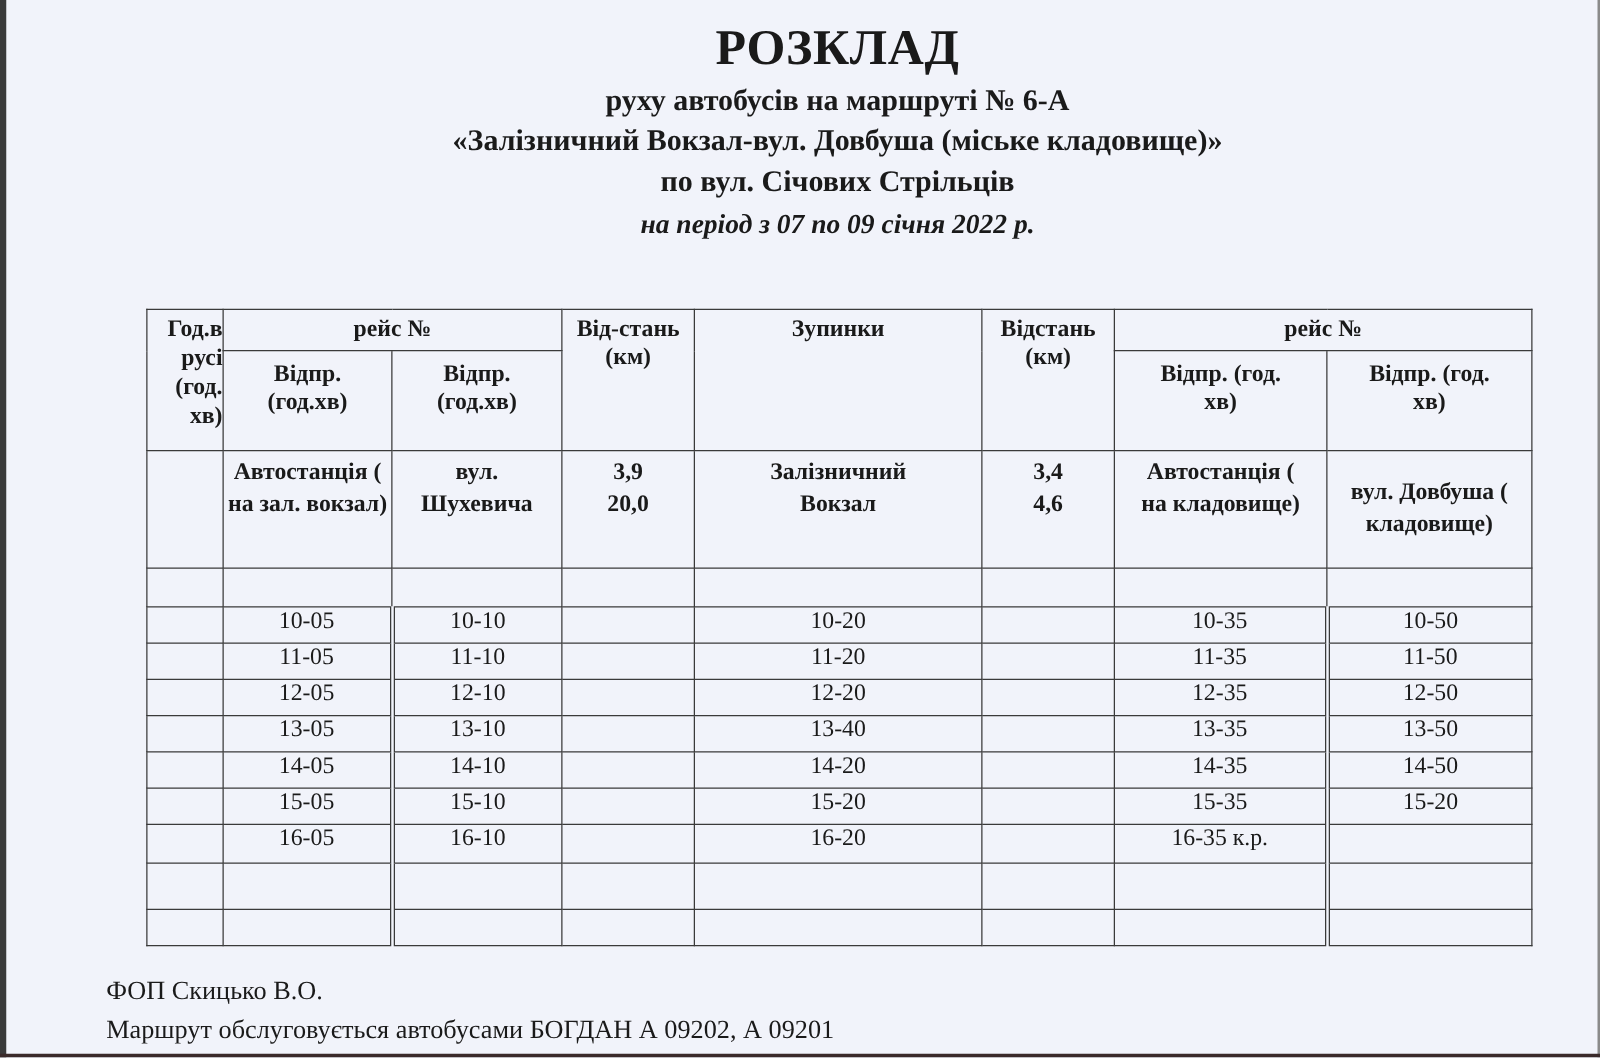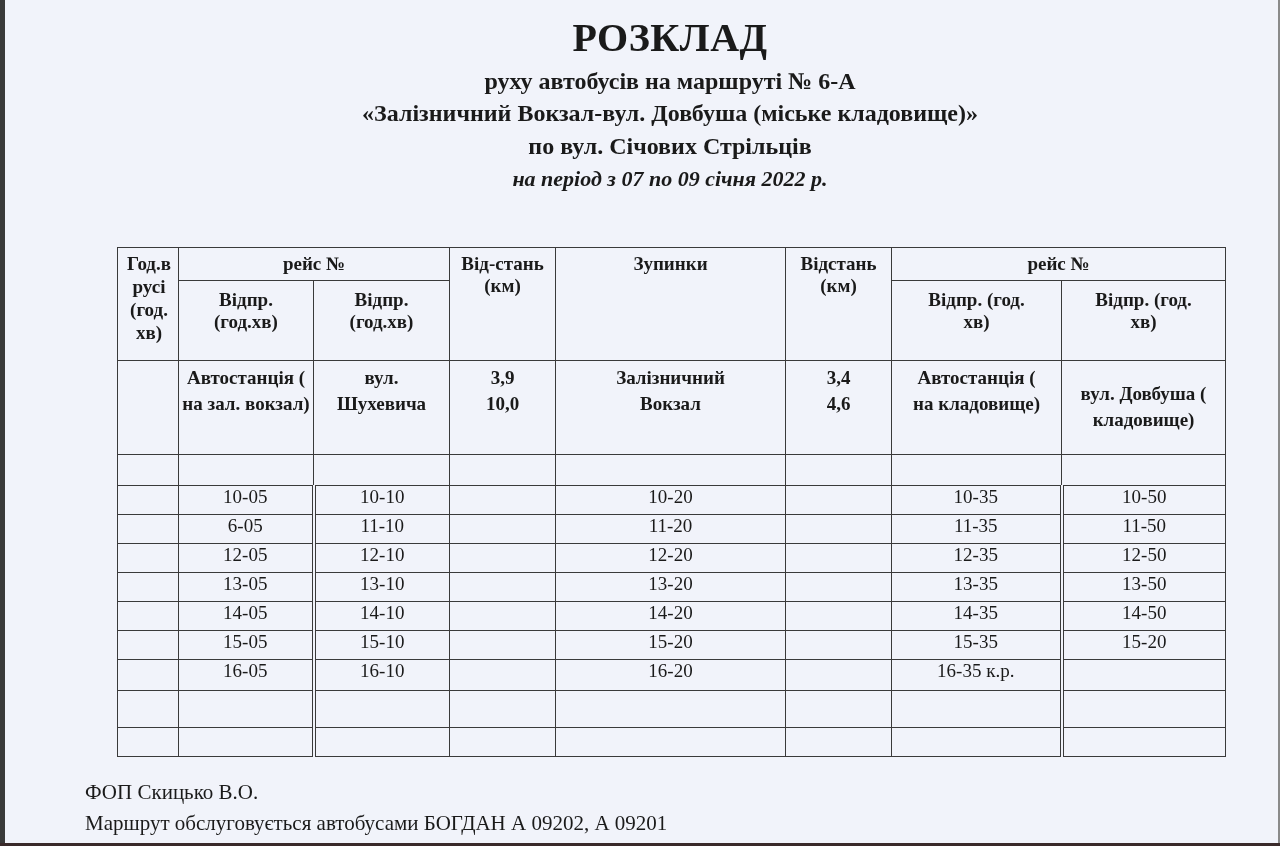--- a/index.html
+++ b/index.html
@@ -64,39 +64,39 @@
       <col style="width:135px">
       <col style="width:136px">
       <col style="width:106px">
     <col style="width:230px">
       <col style="width:106px">
       <col style="width:170px">
       <col style="width:164px">
   </colgroup>
   <tbody>
       <tr class="hdr" style="height:33px">
-    <td rowspan="2" style="text-align:center;padding-left:2px;line-height:23px;padding-top:4px">Год.в русі (год. хв)</td>
+    <td rowspan="2" style="text-align:right;padding-left:2px;line-height:23px;padding-top:4px">Год.в русі (год. хв)</td>
     <td colspan="2" style="padding-top:5px">рейс №</td>
     <td rowspan="2" style="padding-top:5px">Від-стань (км)</td>
     <td rowspan="2" style="padding-top:5px">Зупинки</td>
     <td rowspan="2" style="padding-top:5px">Відстань (км)</td>
     <td colspan="2" style="padding-top:5px">рейс №</td>
   </tr>
   <tr class="hdr" style="height:80px">
     <td style="padding:8px 20px 0">Відпр. (год.хв)</td>
     <td style="padding:8px 20px 0">Відпр. (год.хв)</td>
     <td style="padding:8px 30px 0">Відпр. (год. хв)</td>
     <td style="padding:8px 30px 0">Відпр. (год. хв)</td>
   </tr>
   <tr style="height:94px">
     <td class="bold"></td>
     <td class="bold" style="padding-top:4px;line-height:26px">Автостанція ( на зал. вокзал)</td>
     <td class="bold" style="padding:4px 4px 0;line-height:26px">вул. Шухевича</td>
     <td class="bold" style="padding-top:4px;line-height:26px;white-space:pre-line">3,9
-10,0</td>
+20,0</td>
     <td class="bold" style="padding:4px 40px 0;line-height:26px">Залізничний Вокзал</td>
     <td class="bold" style="padding-top:4px;line-height:26px;white-space:pre-line">3,4
 4,6</td>
     <td class="bold" style="padding:4px 14px 0;line-height:26px">Автостанція ( на кладовище)</td>
     <td class="bold" style="padding:20px 2px 0;line-height:26px">вул. Довбуша ( кладовище)</td>
   </tr>
   <tr class="r-empty">
     <td></td>
         <td></td>
         <td></td>
@@ -111,21 +111,21 @@
     <td class="time">10-05</td>
     <td class="time dbl-left">10-10</td>
     <td class="time"></td>
     <td class="time">10-20</td>
     <td class="time"></td>
     <td class="time">10-35</td>
     <td class="time dbl-left">10-50</td>
   </tr>
   <tr class="r-time">
     <td class="time"></td>
-    <td class="time">6-05</td>
+    <td class="time">11-05</td>
     <td class="time dbl-left">11-10</td>
     <td class="time"></td>
     <td class="time">11-20</td>
     <td class="time"></td>
     <td class="time">11-35</td>
     <td class="time dbl-left">11-50</td>
   </tr>
   <tr class="r-time">
     <td class="time"></td>
     <td class="time">12-05</td>
@@ -134,21 +134,21 @@
     <td class="time">12-20</td>
     <td class="time"></td>
     <td class="time">12-35</td>
     <td class="time dbl-left">12-50</td>
   </tr>
   <tr class="r-time">
     <td class="time"></td>
     <td class="time">13-05</td>
     <td class="time dbl-left">13-10</td>
     <td class="time"></td>
-    <td class="time">13-20</td>
+    <td class="time">13-40</td>
     <td class="time"></td>
     <td class="time">13-35</td>
     <td class="time dbl-left">13-50</td>
   </tr>
   <tr class="r-time">
     <td class="time"></td>
     <td class="time">14-05</td>
     <td class="time dbl-left">14-10</td>
     <td class="time"></td>
     <td class="time">14-20</td>

